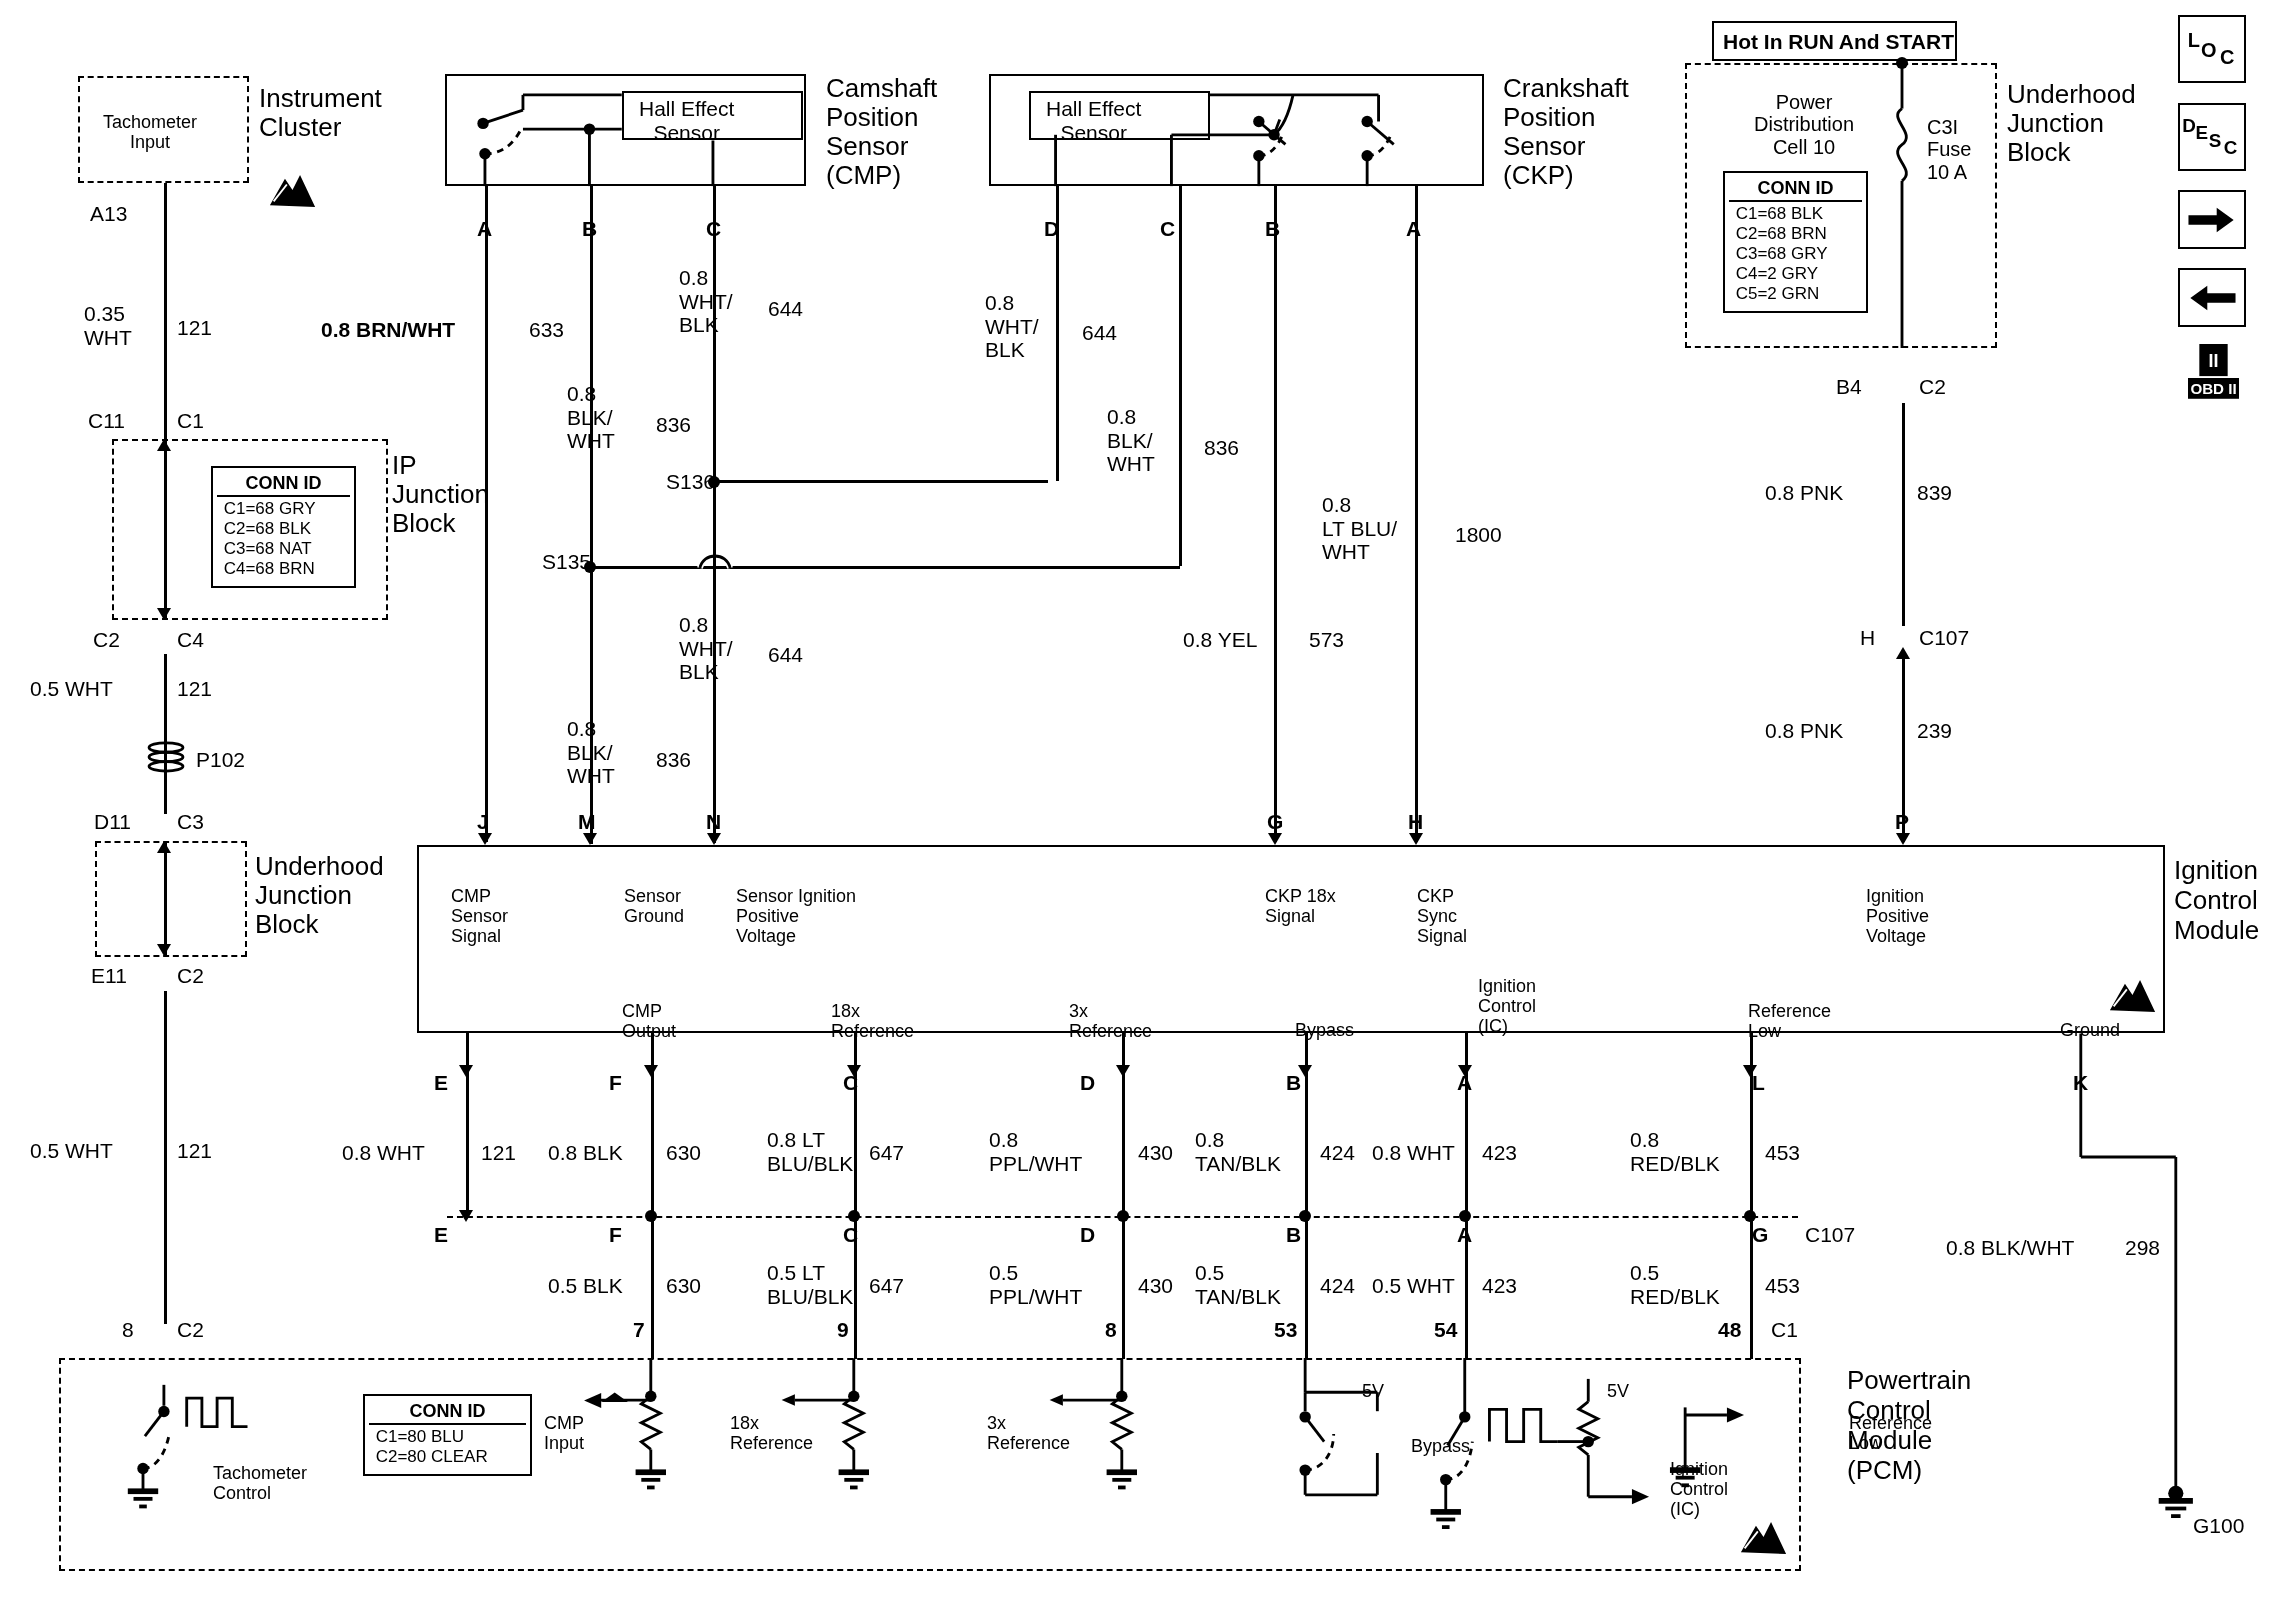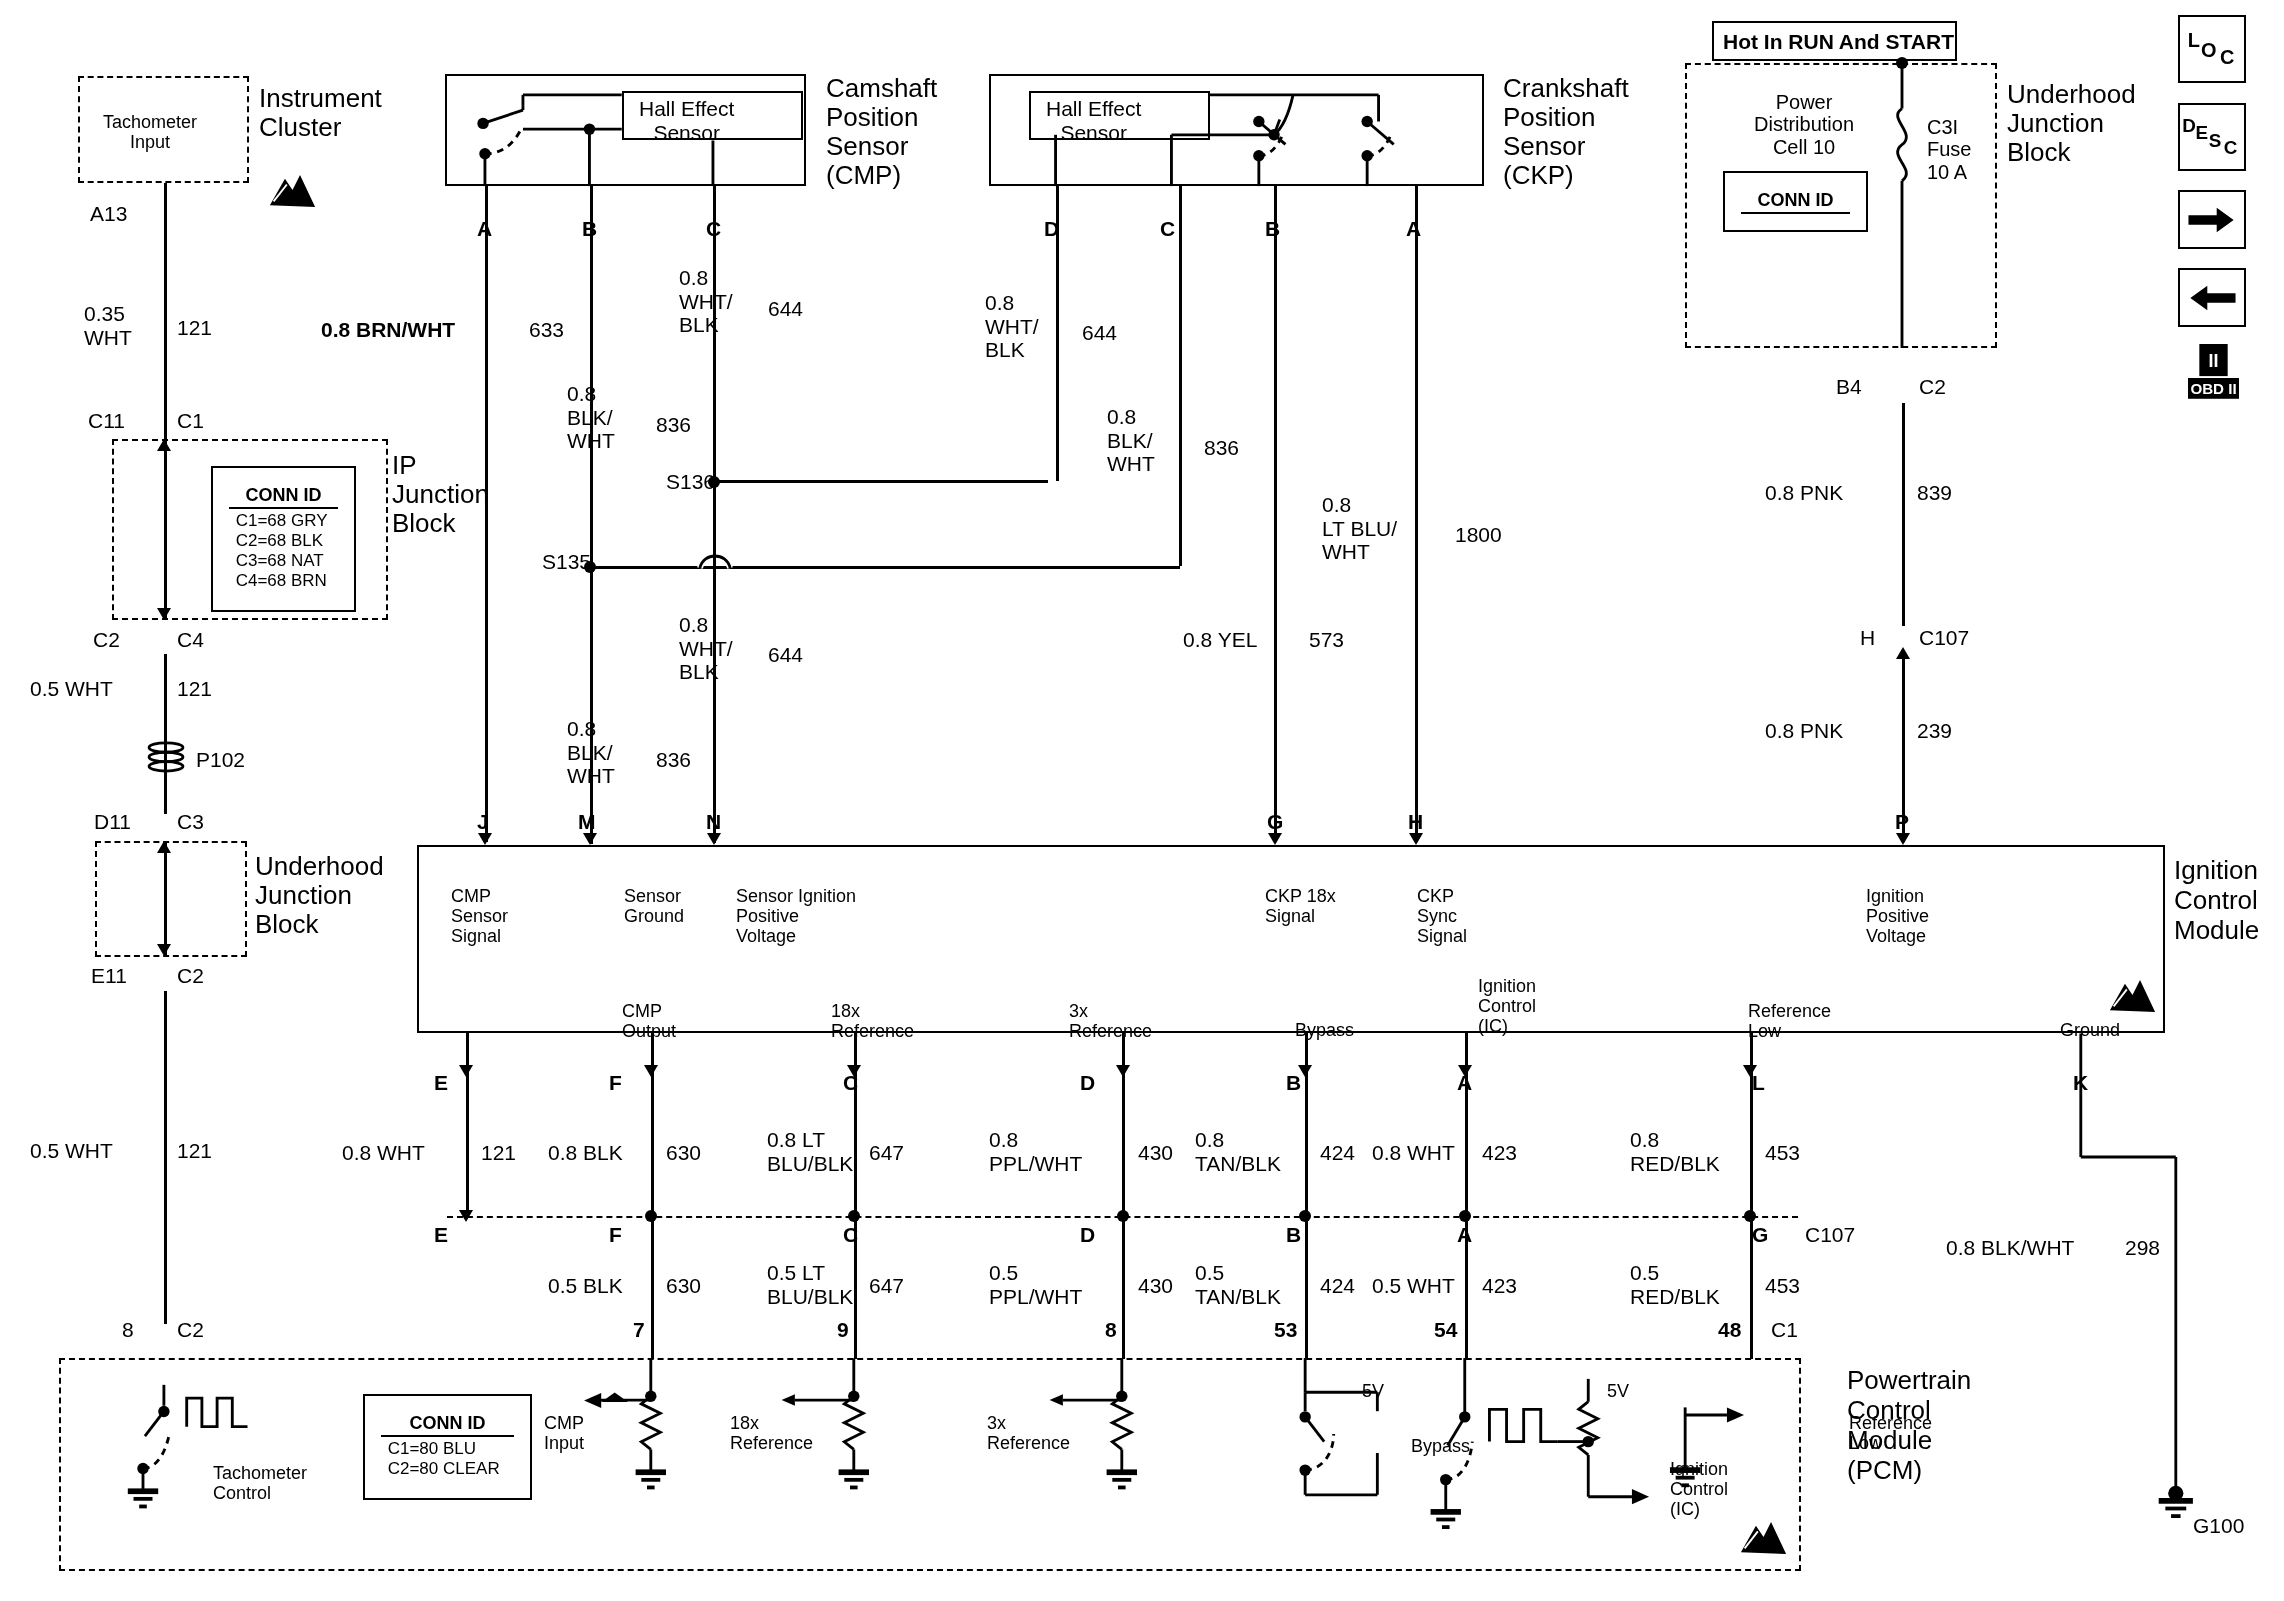--- a/index.html
+++ b/index.html
@@ -7,21 +7,21 @@
   #root{position:relative;width:2285px;height:1602px;background:#fff;overflow:hidden;}
   .lbl{position:absolute;font-size:21px;line-height:1.12;white-space:pre;}
   .lbl.b{font-weight:bold;}
   .lbl.sm{font-size:18px;}
   .lbl.big{font-size:26px;}
   .hline{position:absolute;background:#000;height:2.9px;}
   .vline{position:absolute;background:#000;width:2.9px;}
   .box{position:absolute;border:2.9px solid #000;box-sizing:border-box;}
   .dash{position:absolute;border:2.9px dashed #000;box-sizing:border-box;}
   .dashline{position:absolute;border-top:2.9px dashed #000;}
-  .conn{position:absolute;border:2.9px solid #000;background:#fff;box-sizing:border-box;padding:16px;}
+  .conn{position:absolute;border:2.9px solid #000;background:#fff;box-sizing:border-box;padding:4px;}
   .conn .hdr{text-align:center;font-size:18px;font-weight:bold;border-bottom:2.9px solid #000;padding:1px 5.7px;}
   .conn .rows{font-size:17px;padding:1.9px 6.7px 2.9px 6.7px;line-height:1.18;}
   .dot{position:absolute;width:12.4px;height:12.4px;border-radius:50%;background:#000;}
   .arrowup{position:absolute;width:0;height:0;border-left:7.6px solid transparent;border-right:7.6px solid transparent;border-bottom:12.4px solid #000;}
   .arrowdown{position:absolute;width:0;height:0;border-left:7.6px solid transparent;border-right:7.6px solid transparent;border-top:12.4px solid #000;}
   .esd{position:absolute;width:44px;height:34px;}
   .btnbox{position:absolute;border:2.9px solid #000;background:#fff;box-sizing:border-box;display:flex;align-items:center;justify-content:center;}
   svg{display:block;overflow:visible;}
 </style>
 </head>
@@ -270,20 +270,27 @@
 Distribution
 Cell 10</div>
   <div class="lbl" style="left:1927px;top:116px;font-size:20px;">C3I
 Fuse
 10 A</div>
   <div class="lbl big" style="left:2007px;top:80px;">Underhood
 Junction
 Block</div>
   <div class="conn" style="left:1723px;top:171px;width:145px;">
     <div class="hdr">CONN ID</div>
+    <div class="rows">
+      <div>C1=68 BLK</div>
+      <div>C2=68 BRN</div>
+      <div>C3=68 GRY</div>
+      <div>C4=2 GRY</div>
+      <div>C5=2 GRN</div>
+    </div>
   </div>
 
   <div style="position:absolute;left:1883px;top:63px;">
     <svg width="38" height="285" viewBox="0 0 40 300">
       <line x1="20" y1="0" x2="20" y2="48" stroke="#000" stroke-width="3"></line>
       <path d="M20,48 C4,58 36,74 20,86 C4,98 36,112 20,124" stroke="#000" stroke-width="3" fill="none"></path>
       <line x1="20" y1="124" x2="20" y2="300" stroke="#000" stroke-width="3"></line>
     </svg>
   </div>
   <div class="dot" style="left:1896px;top:57px;"></div>

